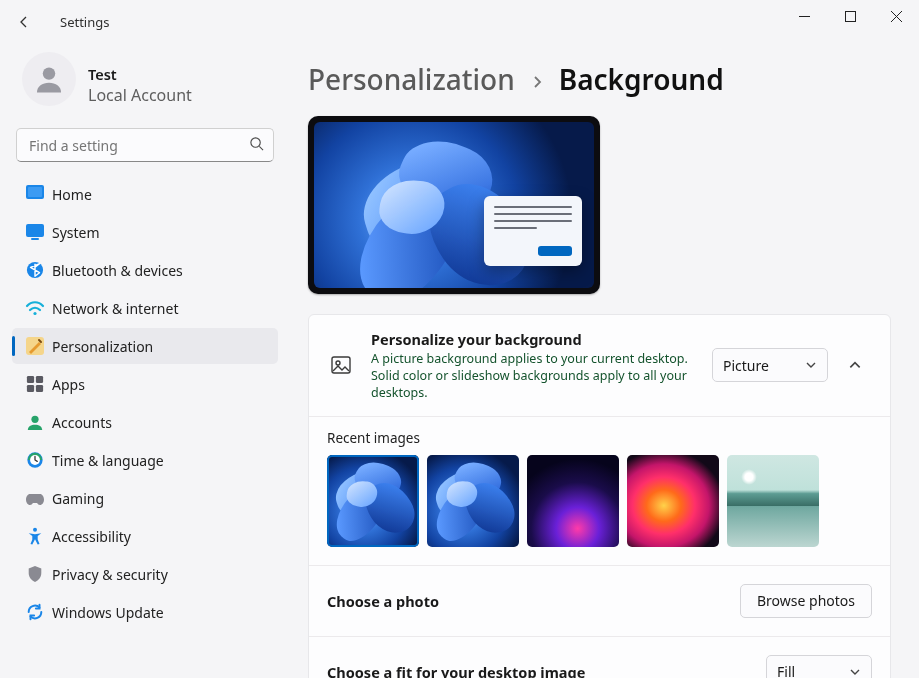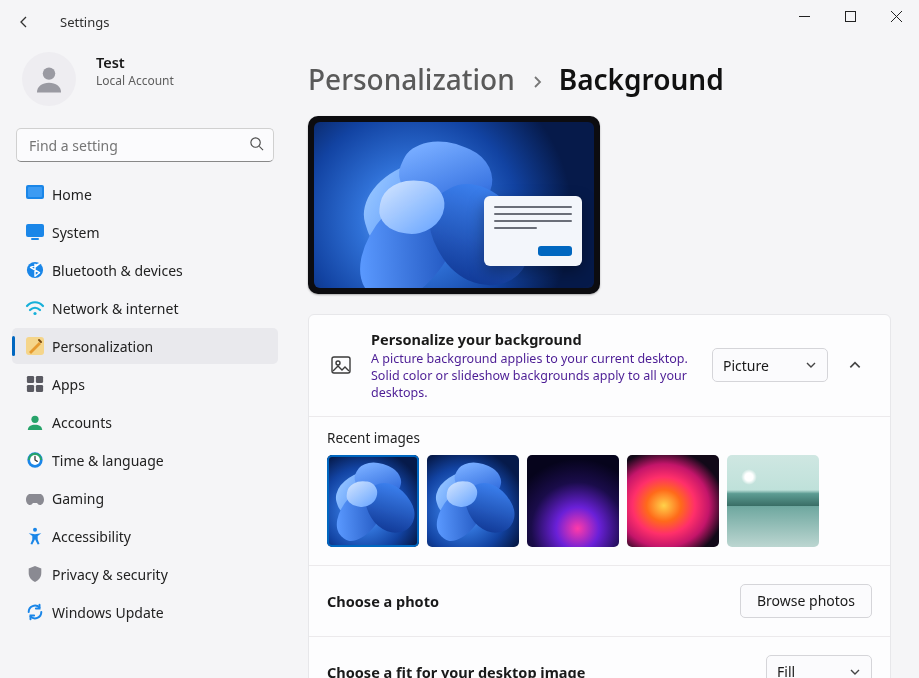--- a/index.html
+++ b/index.html
@@ -8,25 +8,25 @@
   
   .titlebar { height: 44px; display: flex; align-items: center; padding: 0 8px; }
   .titlebar .back { width: 32px; height: 32px; display: flex; align-items: center; justify-content: center; border-radius: 4px; cursor: pointer; }
   .titlebar .title { font-size: 13px; margin-left: 20px; color: #303030; }
   .window-controls { position: absolute; top: 0; right: 0; display: flex; }
   .window-controls .wc { width: 46px; height: 32px; display: flex; align-items: center; justify-content: center; cursor: pointer; }
 
   
   .layout { display: flex; height: calc(100% - 44px); }
   .side { width: 290px; padding: 0 12px 12px 12px; }
-  .account { display: flex; align-items: flex-start; gap: 20px; padding: 8px 10px 18px 10px; }
+  .account { display: flex; align-items: flex-end; gap: 12px; padding: 8px 10px 18px 10px; }
   .avatar { width: 54px; height: 54px; border-radius: 50%; background: #eeedf1; display:flex; align-items:center; justify-content:center; }
   .avatar svg { width: 34px; height: 34px; }
   .account .name { font-size: 14.5px; font-weight: 600; }
-  .account .sub { font-size: 12px; color: #5e5e5e; }
+  .account .sub { font-size: 16px; color: #5e5e5e; }
 
   .search { position: relative; margin: 4px 4px 14px 4px; }
   .search input { width: 100%; height: 34px; border: 1px solid #d0d0d0; border-bottom: 1.5px solid #888; border-radius: 5px; background: #fbfbfd; padding: 0 36px 0 12px; font-size: 14px; outline: none; }
   .search .sicon { position: absolute; right: 10px; top: 50%; transform: translateY(-50%); color: #4a4a4a; }
 
   .nav { display: flex; flex-direction: column; gap: 2px; margin-top: 4px; }
   .nav-item { display: flex; align-items: center; gap: 6px; height: 36px; padding: 0 12px; border-radius: 5px; font-size: 14px; color: #222; cursor: pointer; position: relative; }
   .nav-item.active { background: #e9e9ed; }
   .nav-item.active::before { content:""; position:absolute; left:0; top:8px; bottom:8px; width:3px; border-radius:2px; background:#0067c0; }
   .nav-item .ico { width: 22px; height: 22px; display:flex; align-items:center; justify-content:center; }
@@ -47,21 +47,21 @@
   .card .line { height:2px; background:#6a6e78; border-radius:1px; }
   .card .line.short { width: 55%; }
   .card .btn { margin-top:auto; align-self:flex-end; width:34px; height:10px; background:#0067c0; border-radius:3px; }
 
   .panel { background: #fdfdfe; border: 1px solid #e7e7ea; border-radius: 6px; overflow: hidden; }
   .row { display: flex; align-items: center; padding: 14px 18px; gap: 16px; border-bottom: 1px solid #eceaec; }
   .row:last-child { border-bottom: none; }
   .row .ricon { width: 28px; height: 28px; display:flex; align-items:center; justify-content:center; color:#3a3a3a; }
   .row .rtext { flex: 1; min-width: 0; }
   .row .rtitle { font-size: 14.5px; color:#1a1a1a;font-weight:bold; }
-  .row .rdesc { font-size: 12.5px; color:#4c1d95; margin-top: 2px; line-height: 1.35; }
+  .row .rdesc { font-size: 12.5px; color:#14532d; margin-top: 2px; line-height: 1.35; }
   .row .ctrl { display:flex; align-items:center; gap:10px; }
   .dropdown { height: 34px; min-width: 116px; border:1px solid #d5d5d9; border-radius:5px; background:#fbfbfd; display:flex; align-items:center; justify-content:space-between; padding: 0 10px; font-size:14px; cursor:pointer; }
   .expander { width: 34px; height: 34px; display:flex; align-items:center; justify-content:center; cursor:pointer; }
 
   .thumbs-row { padding: 12px 18px 18px 18px; border-bottom: 1px solid #eceaec; }
   .thumbs-title { font-size: 13.5px; color:#222; margin-bottom: 8px; }
   .thumbs { display:flex; gap: 8px; }
   .thumb { width: 92px; height: 92px; border-radius: 5px; cursor:pointer; background:#333; overflow:hidden; position:relative; }
   .thumb.sel::after { content:""; position:absolute; inset:0; border:2px solid #0067c0; border-radius:5px; }
 

